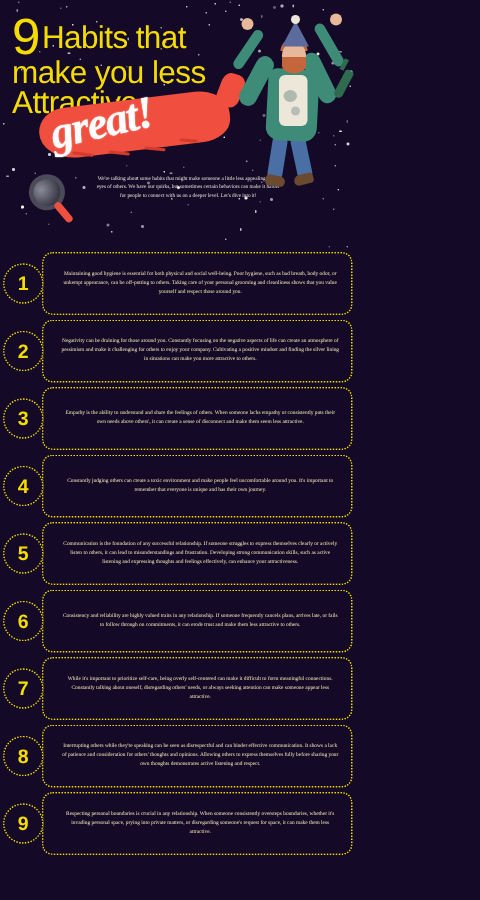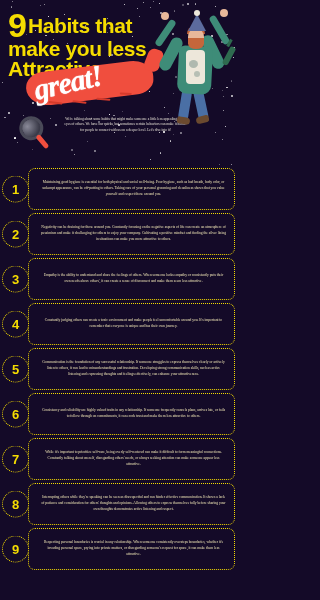--- a/index.html
+++ b/index.html
@@ -14,21 +14,21 @@
 
   
   .stars { position:absolute; inset:0; pointer-events:none; }
   .star { position:absolute; background:#fff; border-radius:50%; }
 
   
   .hero { position:absolute; top:0; left:0; width:241px; height:168px; }
   .title-block {
     position:absolute; top:12px; left:8px; width:175px;
     font-family:"Liberation Sans", sans-serif;
-    font-weight:bold; color:#F5DC00;
+    font-weight:normal; color:#F5DC00;
     line-height:0.93; letter-spacing:-0.4px;
   }
   .t-line { display:block; font-size:21px; white-space:nowrap; }
   .t-line.l1 { font-size:21px; }
   .big9 {
     font-size:34px; line-height:0.8; vertical-align:-4px;
     margin-right:2px; letter-spacing:-1px;
   }
 
   

